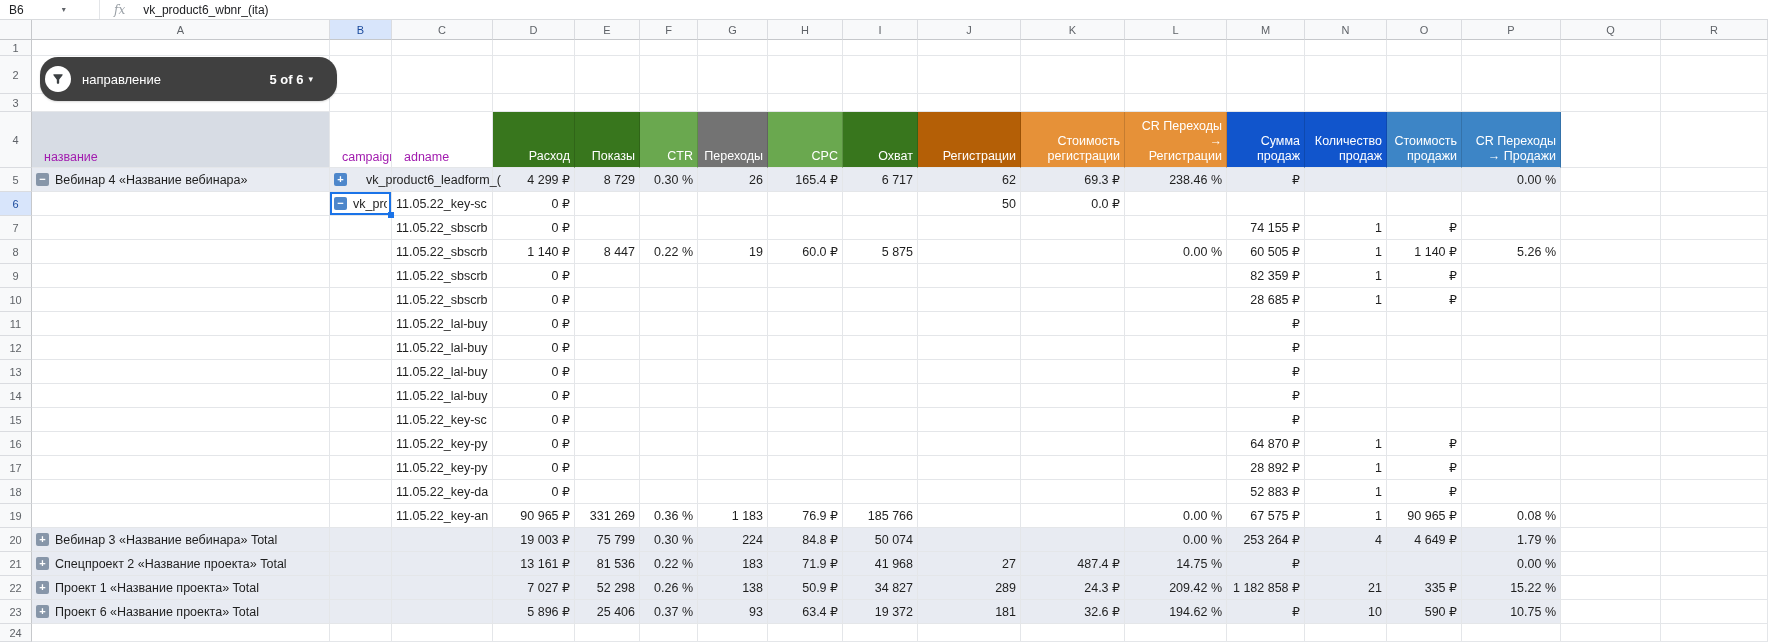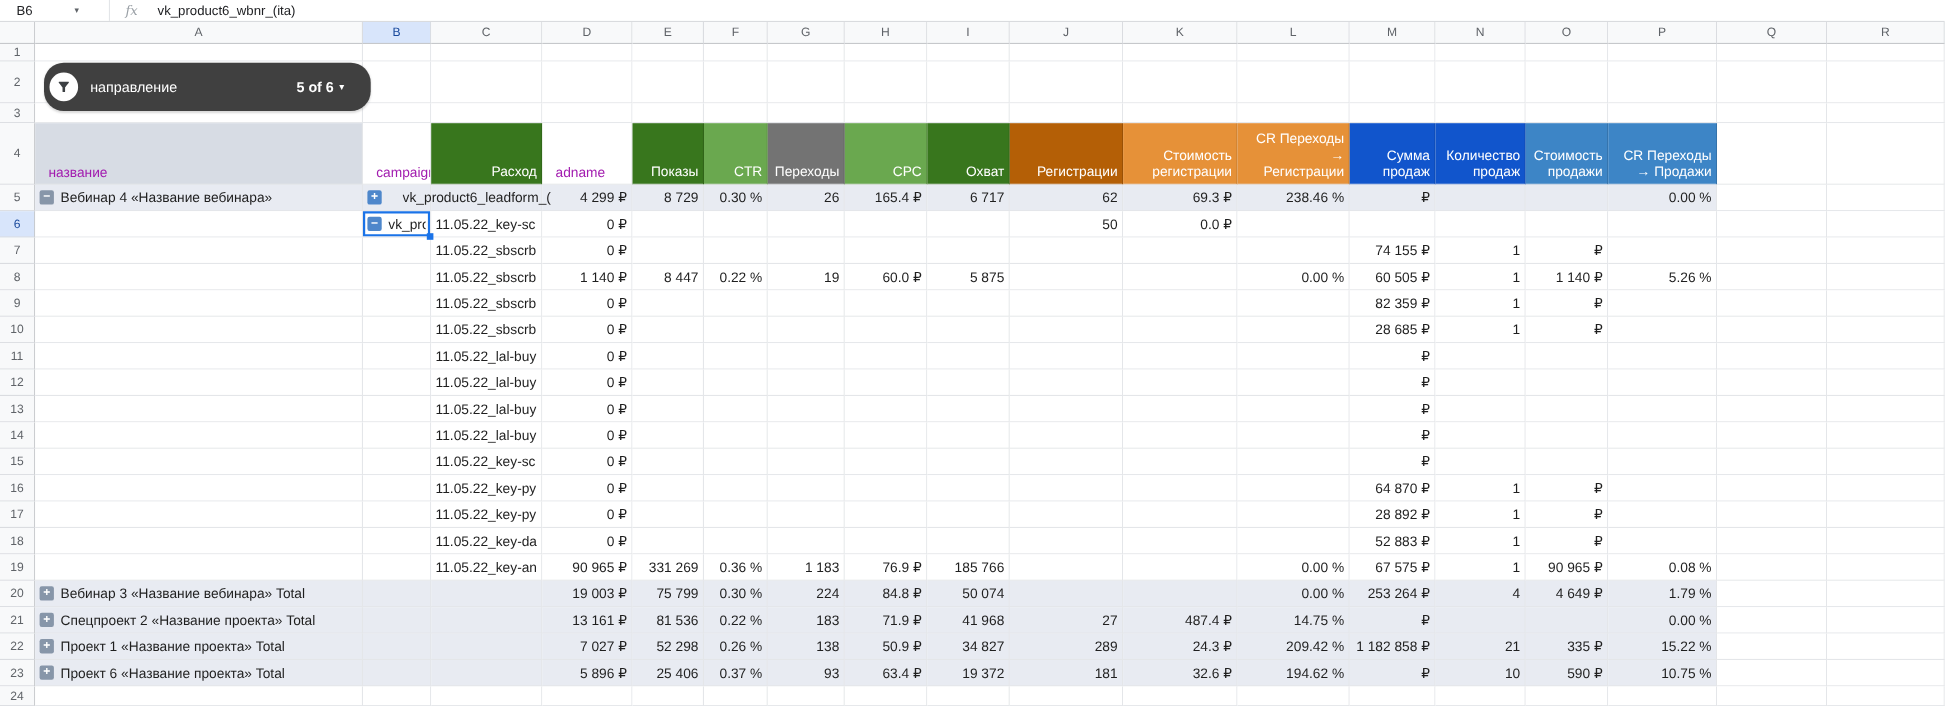--- a/index.html
+++ b/index.html
@@ -3,21 +3,21 @@
 <meta charset="utf-8">
 <style>
   *{box-sizing:border-box;margin:0;padding:0}
   html,body{width:1768px;height:642px;overflow:hidden;background:#fff;
     font-family:"Liberation Sans","DejaVu Sans",sans-serif;}
   .app{position:relative;width:1768px;height:642px;background:#fff}
 
   
   .formula-bar{height:20px;display:flex;align-items:center;background:#fff;
     border-bottom:1px solid #d9dbde;font-size:12px;color:#202124}
-  .name-box{width:100px;height:100%;display:flex;align-items:center;padding-left:15px;
+  .name-box{width:100px;height:100%;display:flex;align-items:center;padding-left:9px;
     border-right:1px solid #e3e5e8;cursor:pointer}
   .nb-caret{margin-left:38px;font-size:8px;color:#5f6368}
   .fx{font-family:"DejaVu Serif",serif;font-style:italic;color:#9aa0a6;font-size:12px;margin-left:14px}
   .formula-text{margin-left:18px;color:#202124;white-space:nowrap}
 
   
   .sheet{position:absolute;top:20px;left:0;width:1768px;bottom:0;background:#fff;display:grid;
     grid-template-columns:32px 298px 62px 101px 82px 65px 58px 70px 75px 75px 103px 104px 102px 78px 82px 75px 99px 100px 107px;
     grid-template-rows:20px 16px 38px 18px 56px repeat(19,24px) 18px;}
   .corner{background:#f8f9fa;border-right:1px solid #c6c8cb;border-bottom:1px solid #c6c8cb}
@@ -169,22 +169,22 @@
       <div class="cell"></div>
       <div class="cell"></div>
       <div class="cell"></div>
       <div class="cell"></div>
       <div class="cell"></div>
       <div class="cell"></div>
       <div class="cell"></div>
       <div class="rowhead">4</div>
       <div class="cell phead-label phead-a">название</div>
       <div class="cell phead-label">campaign</div>
+      <div class="cell phead-label">adname</div>
       <div class="cell phead-metric" style="background: rgb(56, 118, 29);">Расход</div>
-      <div class="cell phead-label">adname</div>
       <div class="cell phead-metric" style="background: rgb(56, 118, 29);">Показы</div>
       <div class="cell phead-metric" style="background: rgb(106, 168, 79);">CTR</div>
       <div class="cell phead-metric" style="background: #737373;">Переходы</div>
       <div class="cell phead-metric" style="background: rgb(106, 168, 79);">CPC</div>
       <div class="cell phead-metric" style="background: rgb(56, 118, 29);">Охват</div>
       <div class="cell phead-metric" style="background: rgb(180, 95, 6);">Регистрации</div>
       <div class="cell phead-metric" style="background: rgb(230, 145, 56);">Стоимость
 регистрации</div>
       <div class="cell phead-metric" style="background: rgb(230, 145, 56);">CR Переходы
 →

